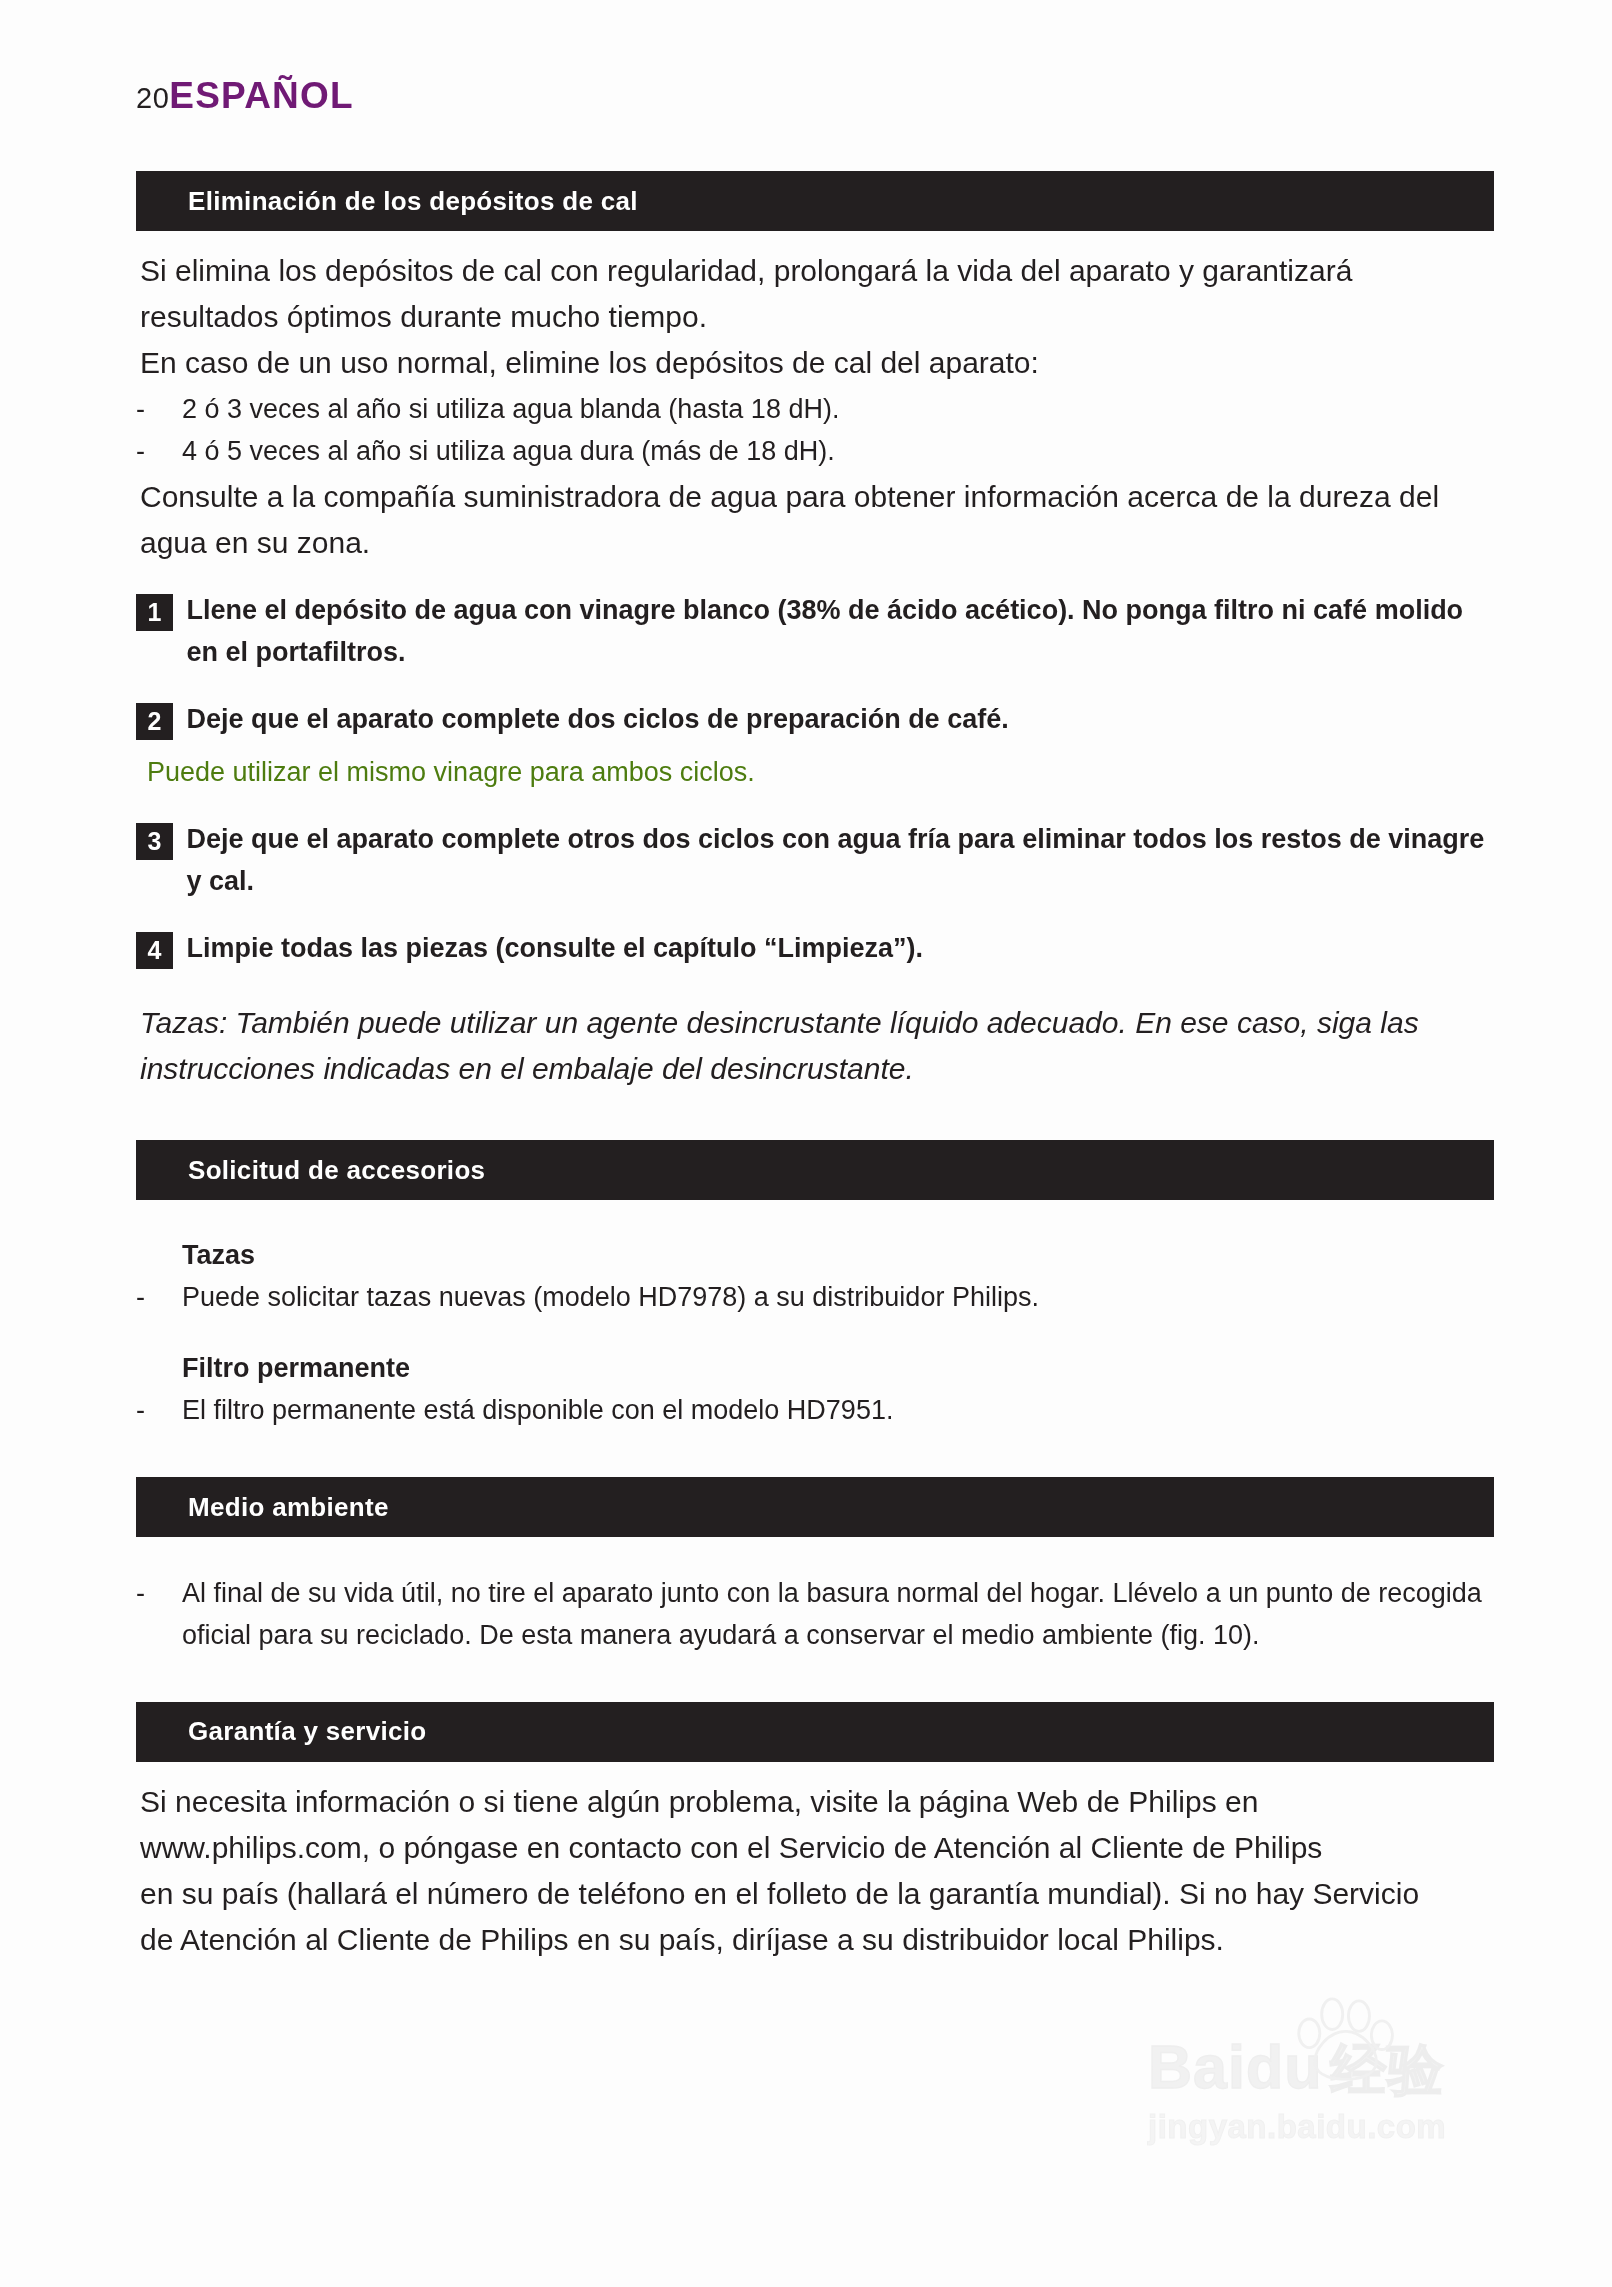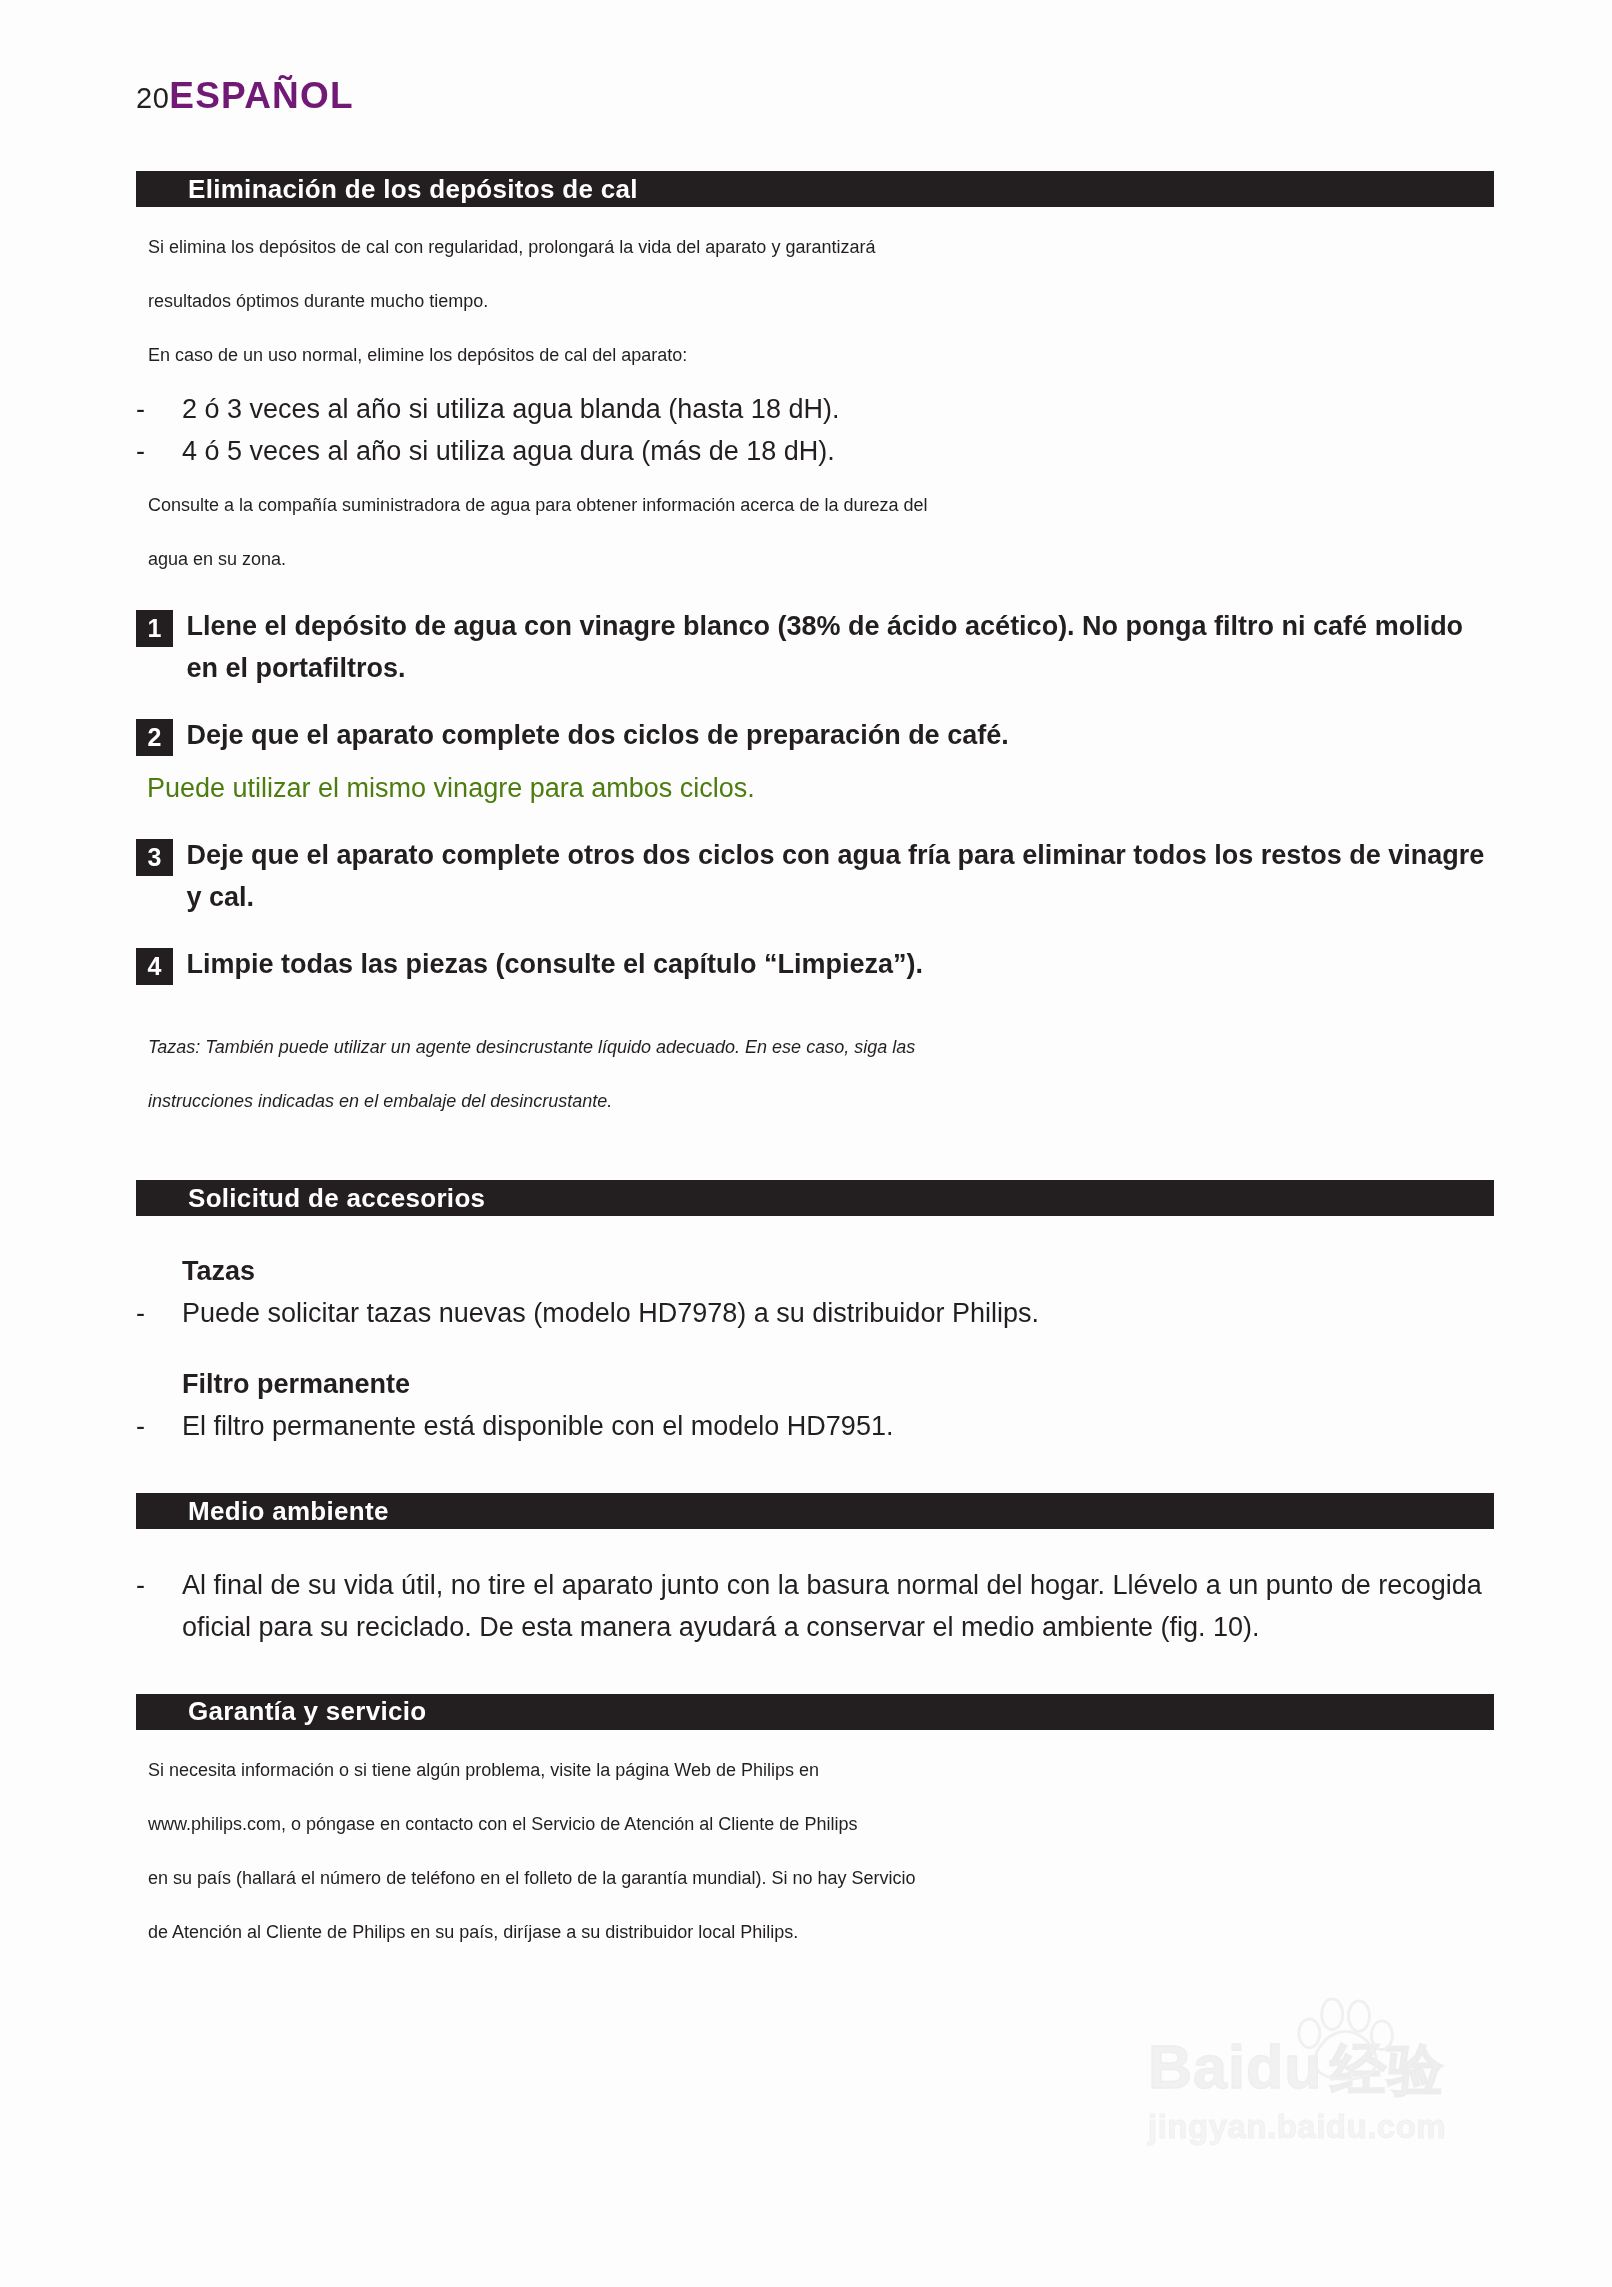--- a/index.html
+++ b/index.html
@@ -47,39 +47,39 @@
   .content {
     position: absolute;
     left: 136px;
     top: 171px;
     width: 1358px;
   }
 
   
   .section-bar {
     background: #231f20;
-    height: 36px;
+    height: 60px;
     display: flex;
     align-items: center;
     margin-bottom: 19px;
   }
   .section-bar .bar-label {
     color: #ffffff;
     font-size: 26px;
     font-weight: 700;
     letter-spacing: 0.3px;
     padding-left: 52px;
   }
 
   
   .para {
-    font-size: 18px;
-    line-height: 42px;
-    color: #231f20;
-    margin: 12px;
+    font-size: 30px;
+    line-height: 42px;
+    color: #231f20;
+    margin: 4px;
     font-weight: 400;
   }
   .para.italic {
     font-style: italic;
   }
 
   
   .bullet-row {
     display: flex;
     font-size: 27px;

